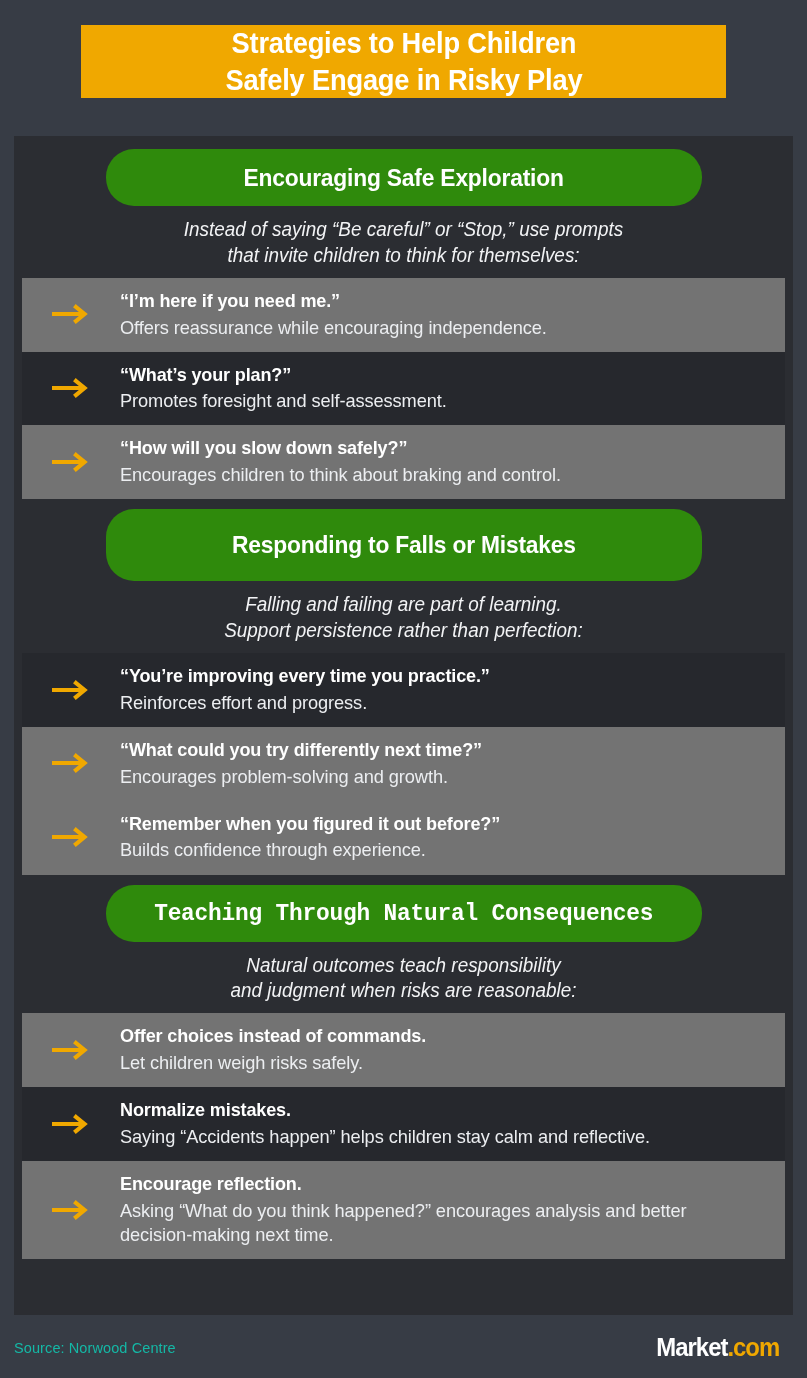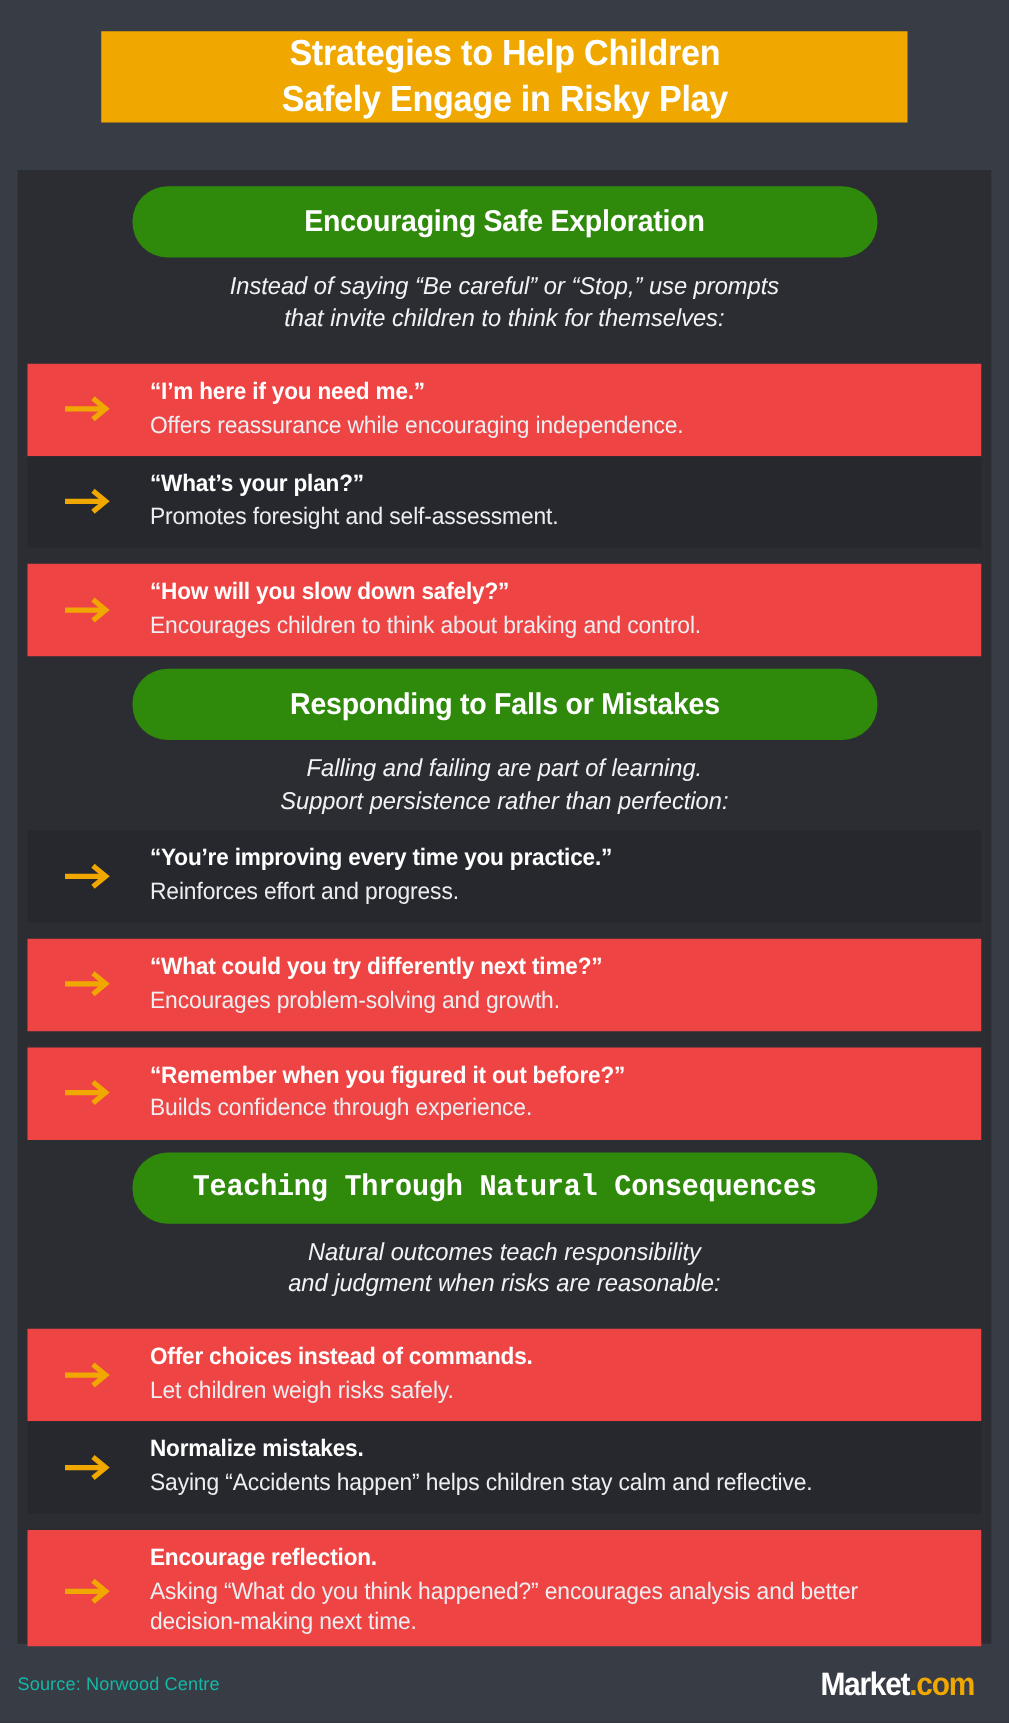--- a/index.html
+++ b/index.html
@@ -81,21 +81,21 @@
 
   
   .rows { width: 100%; }
   .row {
     position: relative;
     display: flex;
     align-items: center;
     padding: 11px 20px 12px 0;
     margin: 0 8px;
   }
-  .row.alt-light { background: #ef4444; margin-top: 13px; }
+  .row.alt-light { background: #737373; }
   .row.alt-dark  { background: #26282d; }
 
   .arrow-cell {
     flex: 0 0 98px;
     display: flex;
     align-items: center;
     justify-content: center;
   }
   .row-body { flex: 1 1 auto; padding-right: 6px; }
   .row-title {
@@ -201,21 +201,21 @@
               </svg>
             </div>
             <div class="row-body">
               <div class="row-title">“How will you slow down safely?”</div>
               <div class="row-desc">Encourages children to think about braking and control.</div>
             </div>
           </div>
         </div>
       </div>
       <div class="section">
-        <div class="section-header" style="height: 57px; margin-top: 10px;">
+        <div class="section-header" style="height: 72px; margin-top: 10px;">
           <div class="section-header-text">Responding to Falls or Mistakes</div>
         </div>
         <div class="section-sub">
           <div>Falling and failing are part of learning.</div>
           <div>Support persistence rather than perfection:</div>
         </div>
         <div class="rows">
           <div class="row alt-dark">
             <div class="arrow-cell">
               <svg viewBox="0 0 38 22" width="38" height="22" aria-hidden="true">

